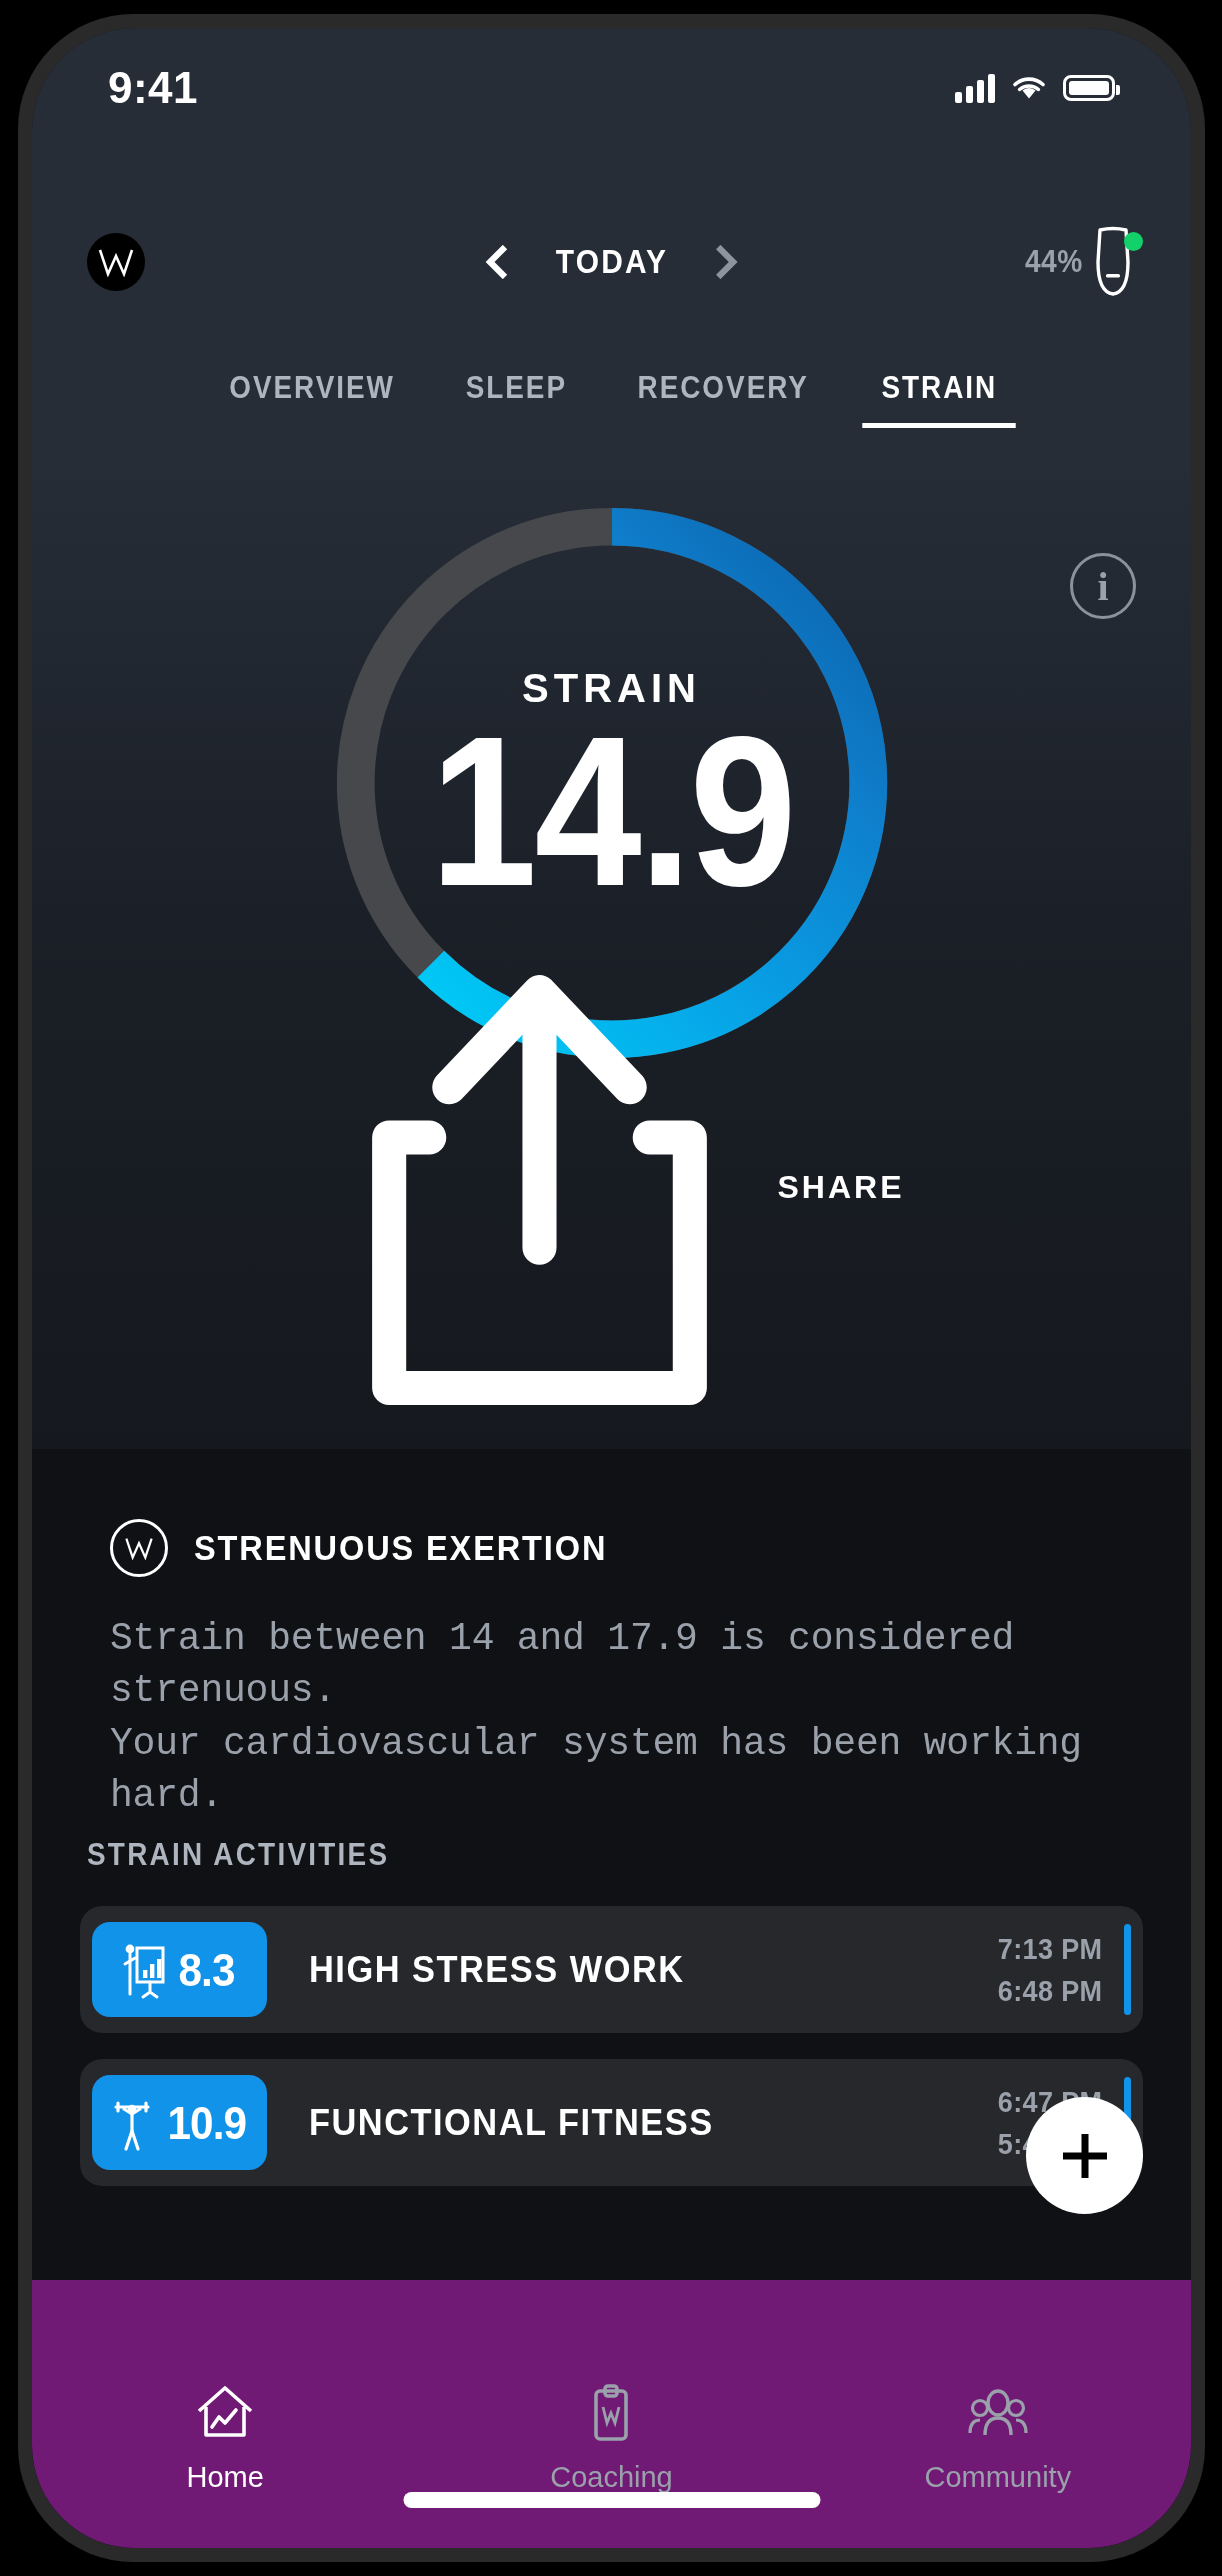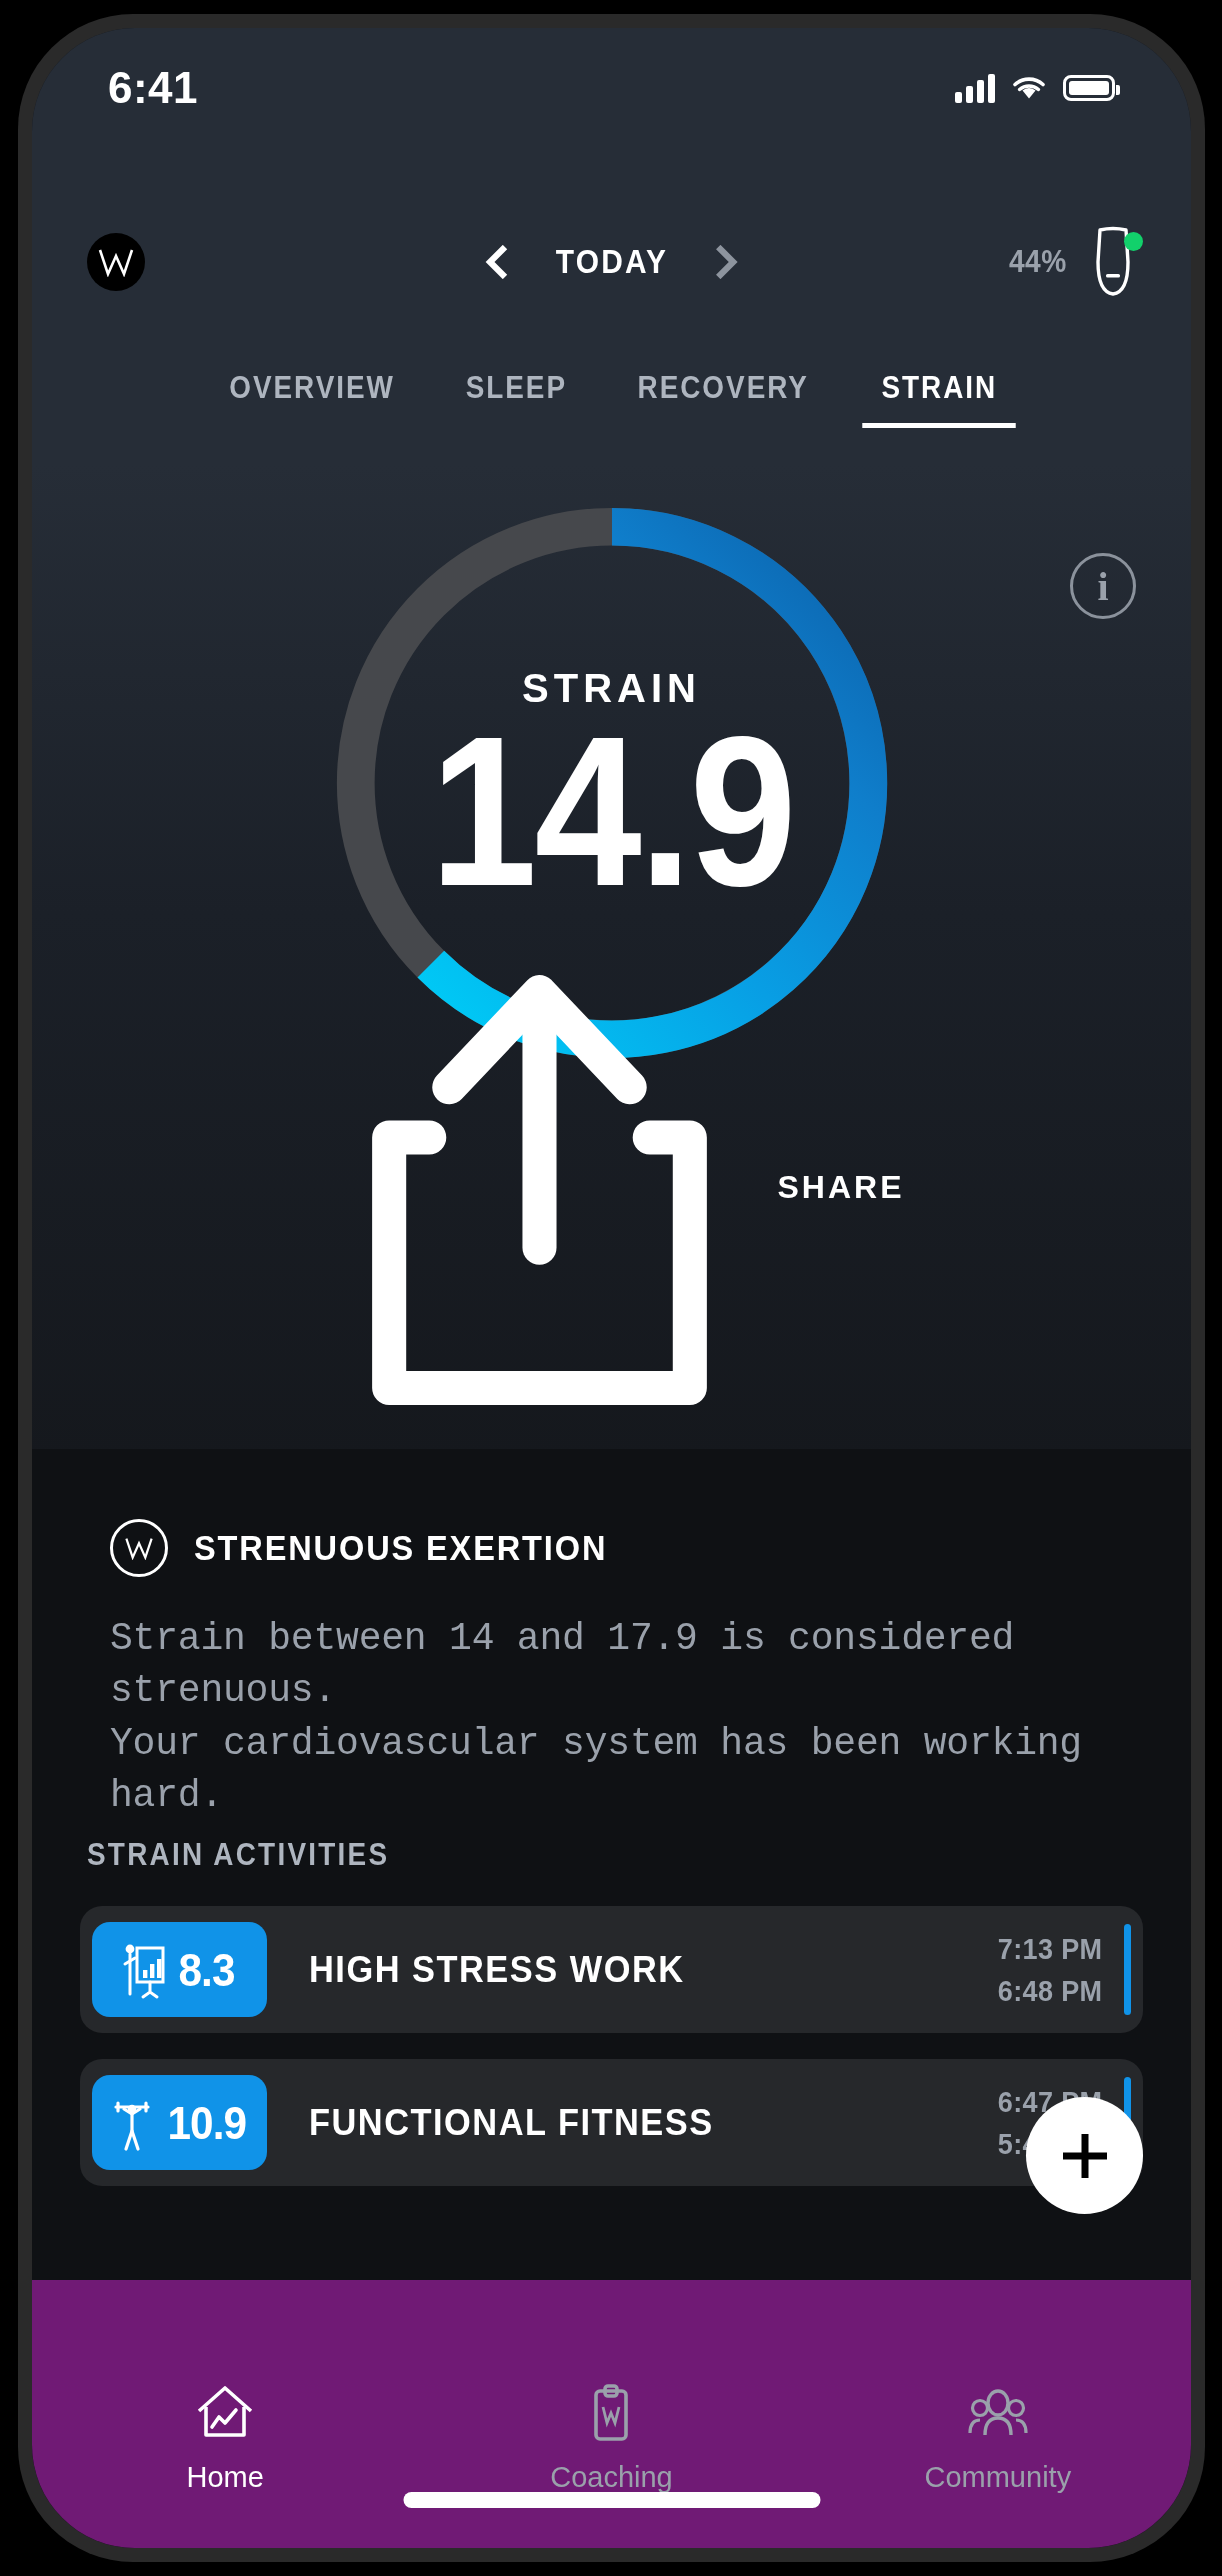--- a/index.html
+++ b/index.html
@@ -77,21 +77,21 @@
     display:flex; align-items:center; gap:34px;
   }
   .chev{ width:34px; height:34px; }
   .daylabel{
     color:#fff; font-size:34px; font-weight:700;
     letter-spacing:2.5px;
     font-family:"Liberation Sans Narrow","Liberation Sans",sans-serif;
     transform:scaleX(0.88); transform-origin:center;
   }
   .batt-right{
-    position:absolute; right:52px; display:flex; align-items:center; gap:16px;
+    position:absolute; right:52px; display:flex; align-items:center; gap:0;
   }
   .pct{
     color:#9aa1ab; font-size:32px; font-weight:700; letter-spacing:0.5px;
     transform:scaleX(0.88);
   }
   .strapwrap{ position:relative; width:52px; height:72px; }
   .greendot{
     position:absolute; right:-4px; top:6px; width:19px; height:19px;
     border-radius:50%; background:#12d16b;
   }
@@ -244,21 +244,21 @@
 <body>
 
 <div class="device">
 <div class="screen">
 
   <div class="bg-top"></div>
   <div class="bg-mid"></div>
   <div class="bg-bot"></div>
 
   <div class="statusbar">
-    <div class="sb-time">6:41</div>
+    <div class="sb-time">9:41</div>
     <div class="sb-right">
       <div class="bars">
             <i></i>
             <i></i>
             <i></i>
             <i></i>
           </div>
       <svg width="36" height="28" viewBox="0 0 36 28">
         <path d="M18 24.5 L11.5 16.5 A9.5 9.5 0 0 1 24.5 16.5 Z" fill="#fff"></path>
         <path d="M4 10.5 A21 21 0 0 1 32 10.5" stroke="#fff" stroke-width="3.6" fill="none" stroke-linecap="round"></path>

